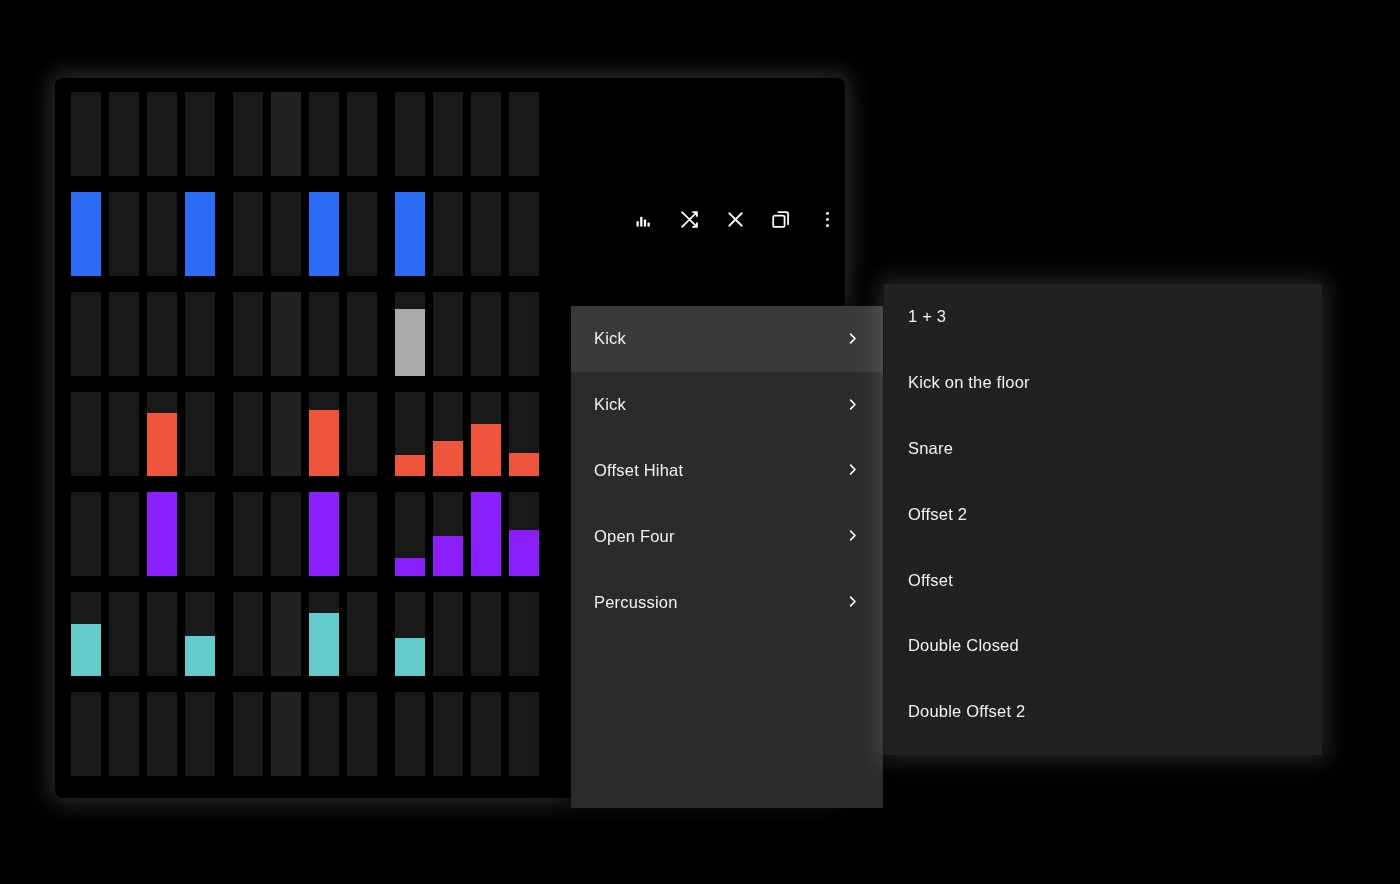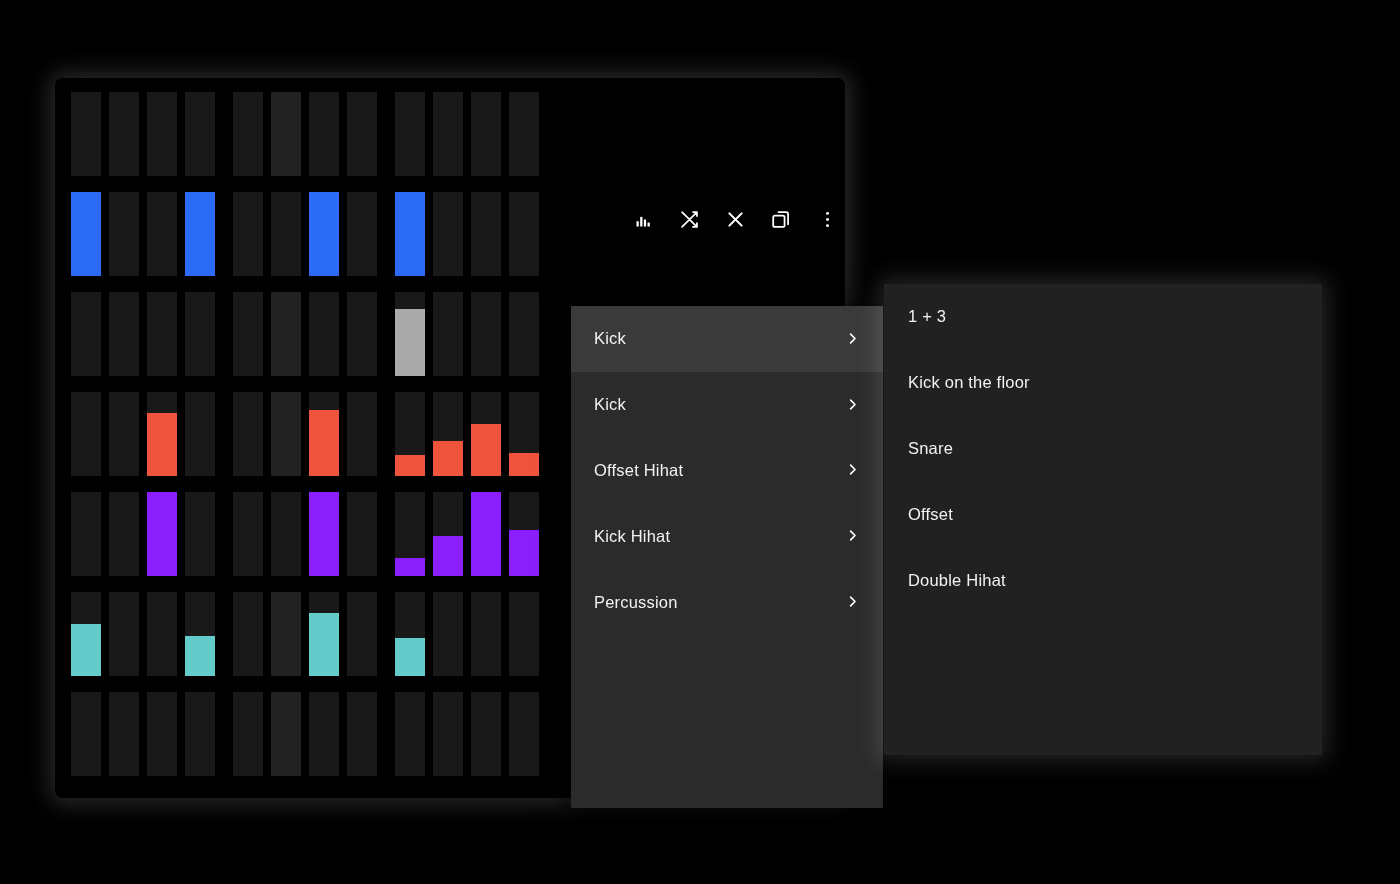--- a/index.html
+++ b/index.html
@@ -411,21 +411,21 @@
           <path d="M9 5 16 12 9 19"></path>
         </svg></span>
     </div>
     <div class="menu-item">
       <span class="menu-label">Offset Hihat</span>
       <span class="chev"><svg viewBox="0 0 24 24" width="15" height="15" fill="none" stroke="#ffffff" stroke-width="2.6" stroke-linecap="round" stroke-linejoin="round">
           <path d="M9 5 16 12 9 19"></path>
         </svg></span>
     </div>
     <div class="menu-item">
-      <span class="menu-label">Kick Hihat</span>
+      <span class="menu-label">Open Four</span>
       <span class="chev"><svg viewBox="0 0 24 24" width="15" height="15" fill="none" stroke="#ffffff" stroke-width="2.6" stroke-linecap="round" stroke-linejoin="round">
           <path d="M9 5 16 12 9 19"></path>
         </svg></span>
     </div>
     <div class="menu-item">
       <span class="menu-label">Percussion</span>
       <span class="chev"><svg viewBox="0 0 24 24" width="15" height="15" fill="none" stroke="#ffffff" stroke-width="2.6" stroke-linecap="round" stroke-linejoin="round">
           <path d="M9 5 16 12 9 19"></path>
         </svg></span>
     </div>
@@ -435,18 +435,24 @@
     <div class="sub-item">
       <span>1 + 3</span>
     </div>
     <div class="sub-item">
       <span>Kick on the floor</span>
     </div>
     <div class="sub-item">
       <span>Snare</span>
     </div>
     <div class="sub-item">
+      <span>Offset 2</span>
+    </div>
+    <div class="sub-item">
       <span>Offset</span>
     </div>
     <div class="sub-item">
-      <span>Double Hihat</span>
+      <span>Double Closed</span>
+    </div>
+    <div class="sub-item">
+      <span>Double Offset 2</span>
     </div>
   </div>
 
 </body></html>

